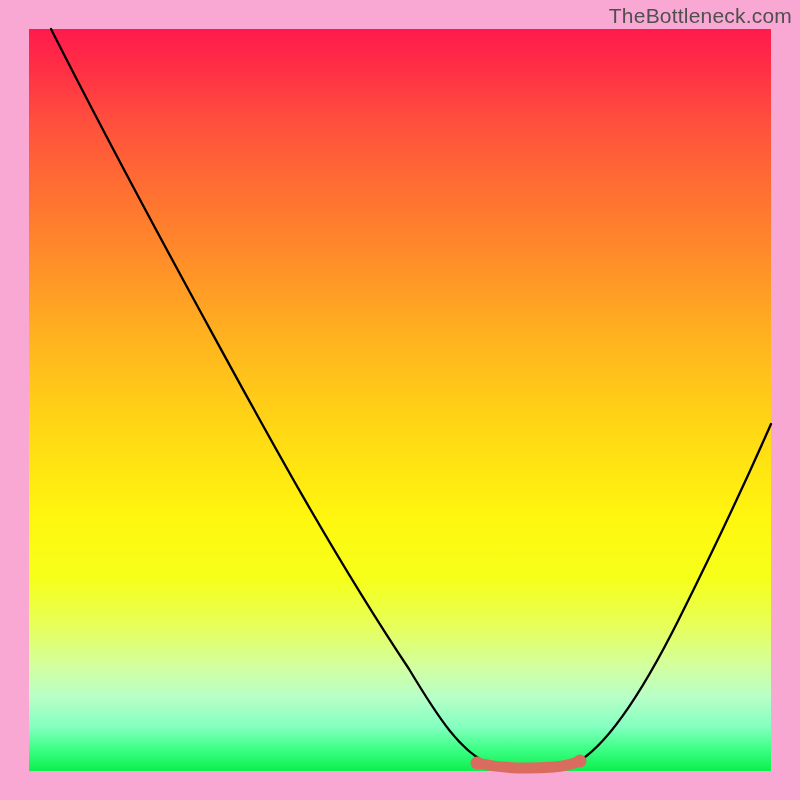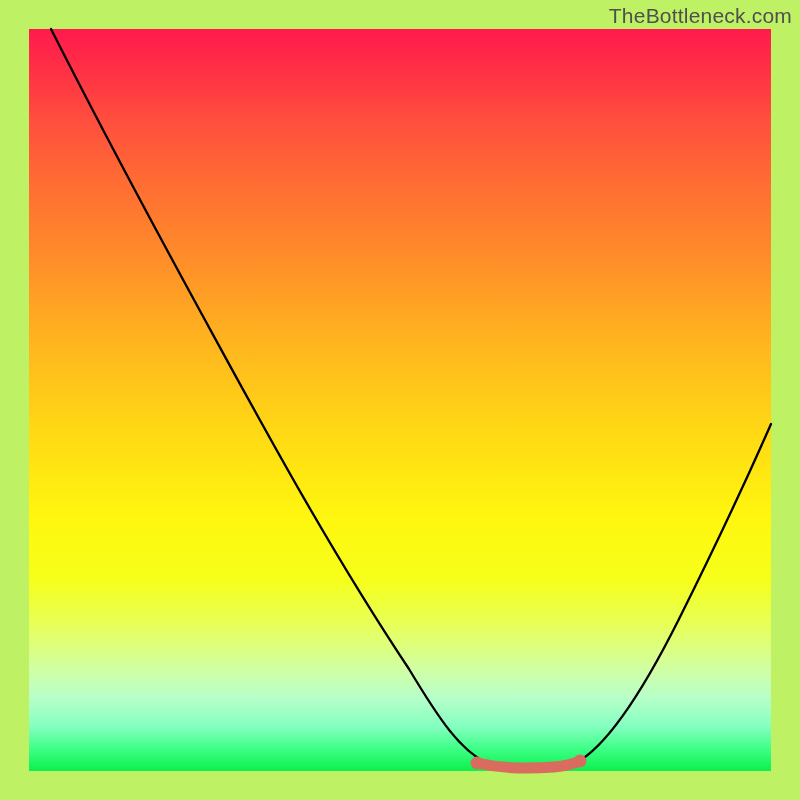--- a/index.html
+++ b/index.html
@@ -8,21 +8,21 @@
     width: 800px;
     height: 800px;
     background: #000;
     overflow: hidden;
     font-family: Arial, Helvetica, sans-serif;
   }
   .frame {
     position: relative;
     width: 800px;
     height: 800px;
-    background: #bef264;
+    background: #f9a8d4;
   }
   .plot-area {
     position: absolute;
     left: 29px;
     top: 29px;
     width: 742px;
     height: 742px;
     
     background: linear-gradient(
       to bottom,

